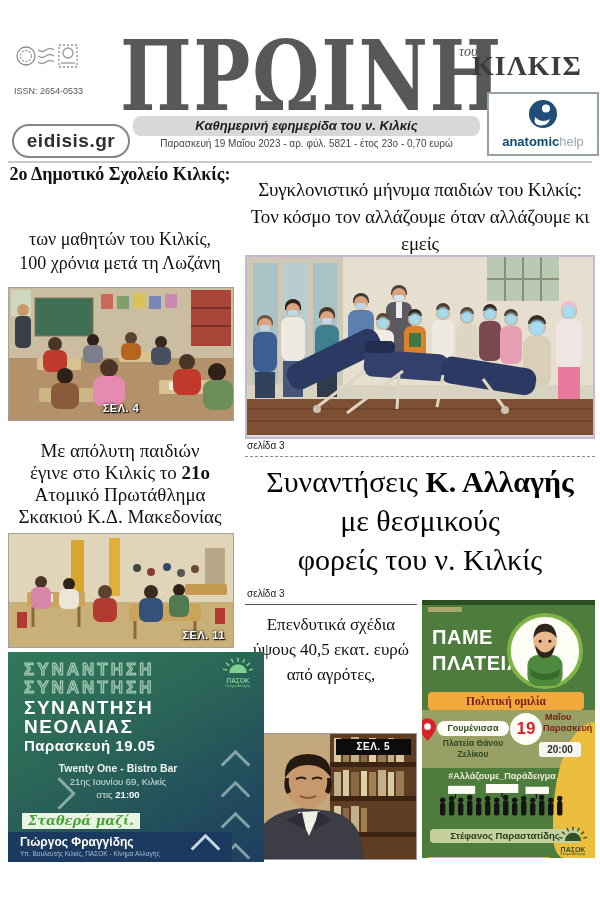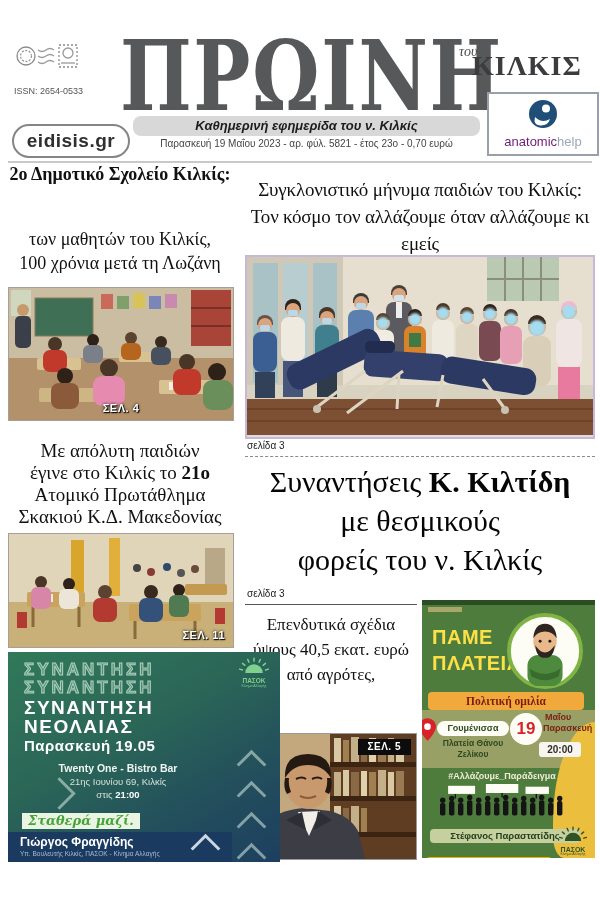--- a/index.html
+++ b/index.html
@@ -18,21 +18,21 @@
   .mast-tou{left:459px;top:44px;font-size:14px;font-style:italic;color:#4a4a4a;}
   .mast-region{left:472px;top:50px;font-size:28px;font-weight:bold;color:#3c3c3e;letter-spacing:1px;}
   .subband{left:133px;top:116px;width:347px;height:20px;background:#d8d8d8;
            font-size:13px;font-style:italic;font-weight:bold;line-height:20px;color:#1c1c1c;border-radius:8px;}
   .dateline{left:133px;top:138px;width:347px;font-size:10px;color:#444;}
   .issn{left:14px;top:86px;font-size:9px;color:#555;}
   .eidisis{left:12px;top:124px;width:114px;height:30px;border:2px solid #858585;border-radius:17px;
            font-size:19px;font-weight:bold;color:#2f2f2f;line-height:30px;letter-spacing:.5px;}
   .sponsor-box{left:487px;top:92px;width:108px;height:60px;border:2px solid #9aa0a8;background:#fff;}
   .sponsor-text{position:absolute;left:0;bottom:5px;width:100%;text-align:center;font-size:13px;}
-  .sponsor-text .n1{color:#701a75;font-weight:normal;}
+  .sponsor-text .n1{color:#0c4a6e;font-weight:bold;}
   .sponsor-text .n2{color:#9aa7b8;}
   .toprule{left:8px;top:161px;width:584px;height:2px;background:#c9c9c9;}
 
   
   .school-kicker{left:8px;top:162px;width:224px;font-size:18px;line-height:24px;font-weight:bold;}
   .school-line{left:8px;width:224px;font-size:18px;line-height:24px;}
   .msg-head{left:245px;top:176px;width:350px;font-size:19px;line-height:27px;letter-spacing:-.2px;}
   .chess-head{left:8px;top:440px;width:224px;font-size:19px;line-height:22px;}
   .kilt-head{left:245px;top:462px;width:350px;font-size:30px;line-height:39px;color:#050505;}
   .invest-head{left:245px;top:612px;width:172px;font-size:17px;line-height:25px;}
@@ -43,25 +43,25 @@
   
   .photo{background:#ddd;overflow:hidden;}
   .photo svg{display:block;}
   .ph1{left:8px;top:287px;width:224px;height:132px;border:1px solid #a8a098;}
   .ph2{left:8px;top:533px;width:224px;height:113px;border:1px solid #a8a098;}
   .ph3{left:245px;top:255px;width:346px;height:180px;border:2px solid #c7b8d8;}
   .ph4{left:245px;top:733px;width:170px;height:125px;border:1px solid #999;}
   .sel-label{position:absolute;color:#fff;font-weight:bold;font-size:11px;
              text-shadow:0 0 3px #000,1px 1px 1px #000;letter-spacing:.5px;}
   .sel5-box{position:absolute;top:5px;right:5px;background:#0c0c0c;color:#fff;
-            font-size:10px;font-weight:bold;padding:2px 10px 3px;letter-spacing:.5px;}
+            font-size:10px;font-weight:bold;padding:2px 21px 3px;letter-spacing:.5px;}
 
   
   .poster1{left:8px;top:652px;width:256px;height:210px;color:#fff;
-           background:linear-gradient(150deg,#31795a 0%,#2b6657 40%,#23505c 70%,#1d3f60 100%);padding-left:16px;}
+           background:linear-gradient(150deg,#31795a 0%,#2b6657 40%,#23505c 70%,#1d3f60 100%);}
   .p1-ghost{left:16px;font-size:17px;font-weight:bold;letter-spacing:3px;
             color:rgba(170,210,185,.30);-webkit-text-stroke:1px rgba(205,235,215,.75);}
   .p1-title{left:16px;font-size:19px;font-weight:bold;letter-spacing:1.5px;color:#fff;}
   .p1-date{left:16px;top:85px;font-size:15px;font-weight:bold;letter-spacing:.5px;}
   .p1-venue{left:30px;top:110px;width:160px;text-align:center;}
   .p1-venue .v1{font-size:10.5px;font-weight:bold;color:#eef4ef;}
   .p1-venue .v2{font-size:9.5px;color:#d4e0d8;margin-top:2px;}
   .p1-venue .v3{font-size:9.5px;color:#d4e0d8;margin-top:2px;}
   .p1-slogan{left:14px;top:161px;background:#e9f4e2;color:#47a23a;font-style:italic;
              font-weight:bold;font-size:13px;padding:0 6px 1px;font-family:"DejaVu Serif",serif;}
@@ -73,21 +73,21 @@
   .chev-up,.chev-right{display:block;border-style:solid;border-color:rgba(215,235,225,.55);
             border-width:0;}
   .chev-up{width:18px;height:18px;border-top-width:3px;border-right-width:3px;transform:rotate(-45deg);}
   .chev-right{width:20px;height:20px;border-top-width:3px;border-right-width:3px;transform:rotate(45deg);}
   .p1-chevs{right:18px;top:102px;display:flex;flex-direction:column;gap:10px;}
 
   
   .poster2{left:422px;top:600px;width:173px;height:258px;background:#4d7c3c;overflow:hidden;}
   .p2-topstrip{left:0;top:0;width:173px;height:5px;background:#2a4e22;}
   .p2-dash{left:6px;top:7px;width:34px;height:5px;background:#a9a66a;}
-  .p2-title{left:10px;font-size:20px;font-weight:bold;color:#fde047;letter-spacing:.5px;}
+  .p2-title{left:10px;font-size:20px;font-weight:bold;color:#ffffff;letter-spacing:.5px;}
   .p2-cartoon{left:84px;top:12px;width:78px;height:78px;}
   .p2-band{left:6px;top:92px;width:156px;height:18px;background:#f2a93c;border-radius:4px;
            font-family:"Liberation Serif",serif;color:#7a1d12;font-weight:bold;font-size:11.5px;line-height:18px;}
   .p2-olive{left:0;top:110px;width:173px;height:58px;background:#99a065;}
   .p2-drop{right:0;top:122px;width:42px;height:136px;background:#ecbe3d;
            border-top-left-radius:46px 110px;border-bottom-left-radius:12px 24px;}
   .p2-pin{left:-3px;top:118px;width:17px;height:23px;}
   .p2-locpill{left:15px;top:121px;width:72px;height:15px;background:#fdfdf5;border-radius:8px;
               font-size:9px;font-weight:bold;color:#2e4a1f;line-height:15px;}
   .p2-det{left:8px;width:86px;font-size:8.5px;font-weight:bold;color:#2f4a22;text-align:center;}
@@ -360,21 +360,21 @@
         <circle cx="70" cy="152" r="4" fill="#c9c2b0"></circle>
           <circle cx="258" cy="153" r="4" fill="#c9c2b0"></circle>
       </g>
     </svg>
   </div>
 
   <div class="abs pcap" style="left:247px;top:440px;">σελίδα 3</div>
   <div class="abs dashline"></div>
 
   <div class="abs kilt-head serif ctr">
-    <div><span>Συναντήσεις</span> <span class="b">Κ. Κιλτίδη</span></div>
+    <div><span>Συναντήσεις</span> <span class="b">Κ. Αλλαγής</span></div>
     <div>με θεσμικούς</div>
     <div>φορείς του ν. Κιλκίς</div>
   </div>
   <div class="abs pcap" style="left:247px;top:588px;">σελίδα 3</div>
   <div class="abs solidline"></div>
 
   <div class="abs invest-head serif ctr">
     <div>Επενδυτικά σχέδια</div>
     <div>ύψους 40,5 εκατ. ευρώ</div>
     <div>από αγρότες,</div>

